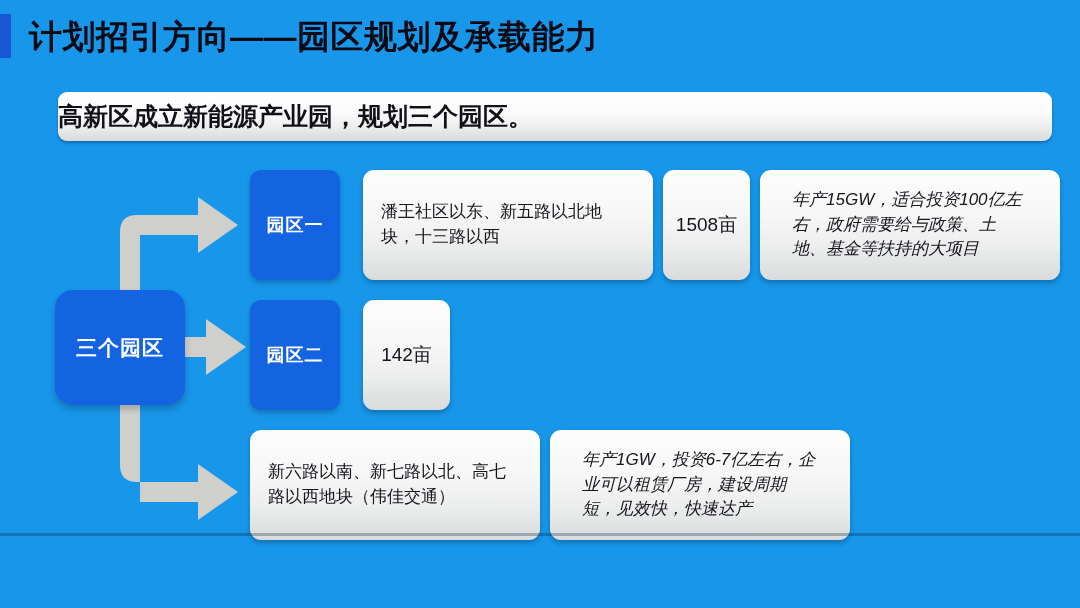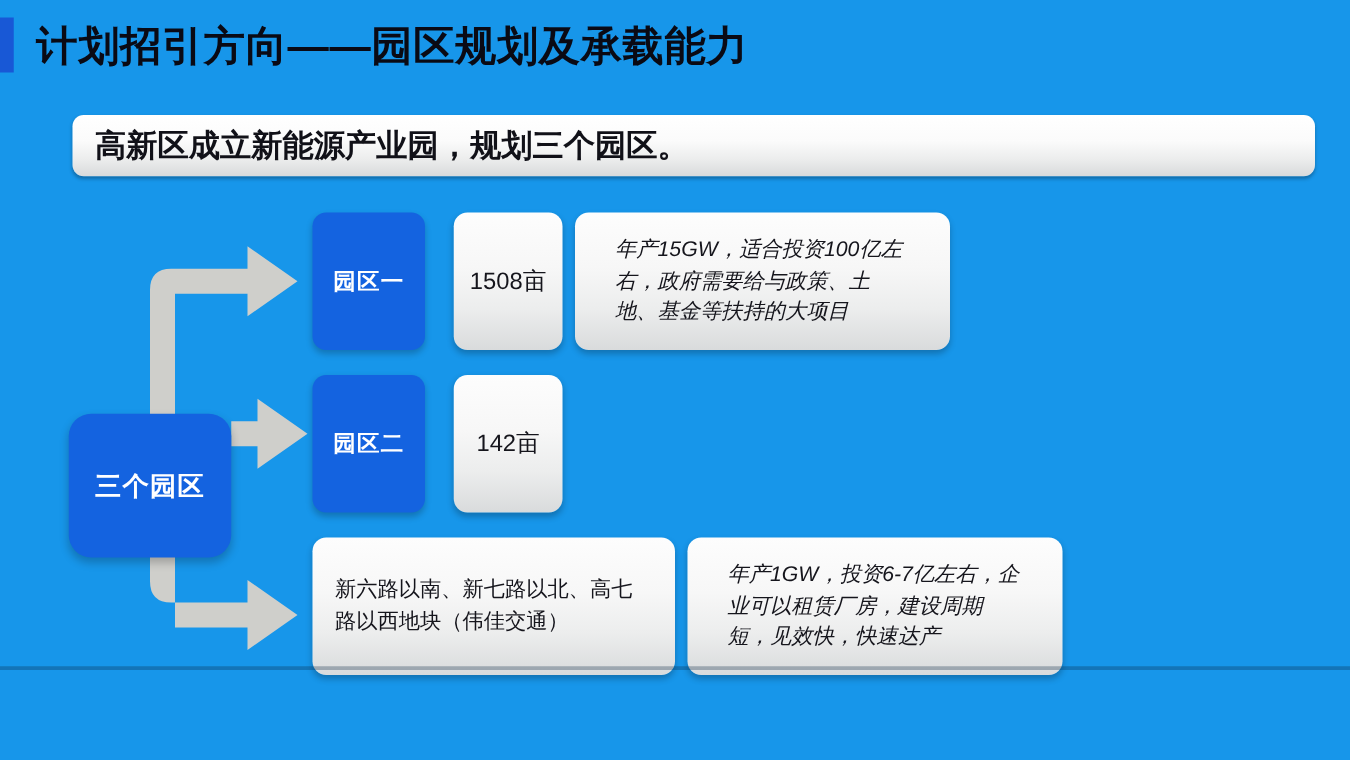--- a/index.html
+++ b/index.html
@@ -46,21 +46,20 @@
     left: 58px;
     top: 92px;
     width: 994px;
     height: 49px;
     border-radius: 9px;
     background: linear-gradient(to bottom, #ffffff 0%, #fbfbfb 42%, #eceded 72%, #d8dadb 100%);
     box-shadow: 0 2px 3px rgba(0,0,0,0.28);
     display: flex;
     align-items: center;
     box-sizing: border-box;
-    padding-left: 18px;
   }
   #subtitle-text {
     font-size: 25px;
     font-weight: bold;
     color: #111118;
     white-space: nowrap;
   }
 
   
   #diagram {
@@ -77,21 +76,20 @@
     left: 55px;
     top: 130px;
     width: 130px;
     height: 115px;
     border-radius: 18px;
     background: #1463e0;
     box-shadow: 0 4px 7px rgba(0,0,0,0.22);
     display: flex;
     align-items: center;
     justify-content: center;
-    margin-top: 41px;
   }
   #root-node-label {
     font-size: 21px;
     font-weight: bold;
     color: #ffffff;
     letter-spacing: 1px;
   }
 
   
   #connectors {
@@ -200,20 +198,23 @@
   </svg>
 
   <div id="root-node">
     <span id="root-node-label">三个园区</span>
   </div>
 
   <div class="row" id="row-0">
     <div class="zone-badge">
       <span class="zone-badge-label">园区一</span>
     </div>
+    <div class="card card-location">
+      <span class="card-text">潘王社区以东、新五路以北地块，十三路以西</span>
+    </div>
     <div class="card card-area">
       <span class="area-text">1508亩</span>
     </div>
     <div class="card card-note">
       <span class="card-text">年产15GW，适合投资100亿左右，政府需要给与政策、土地、基金等扶持的大项目</span>
     </div>
   </div>
 
   <div class="row" id="row-1">
     <div class="zone-badge">

